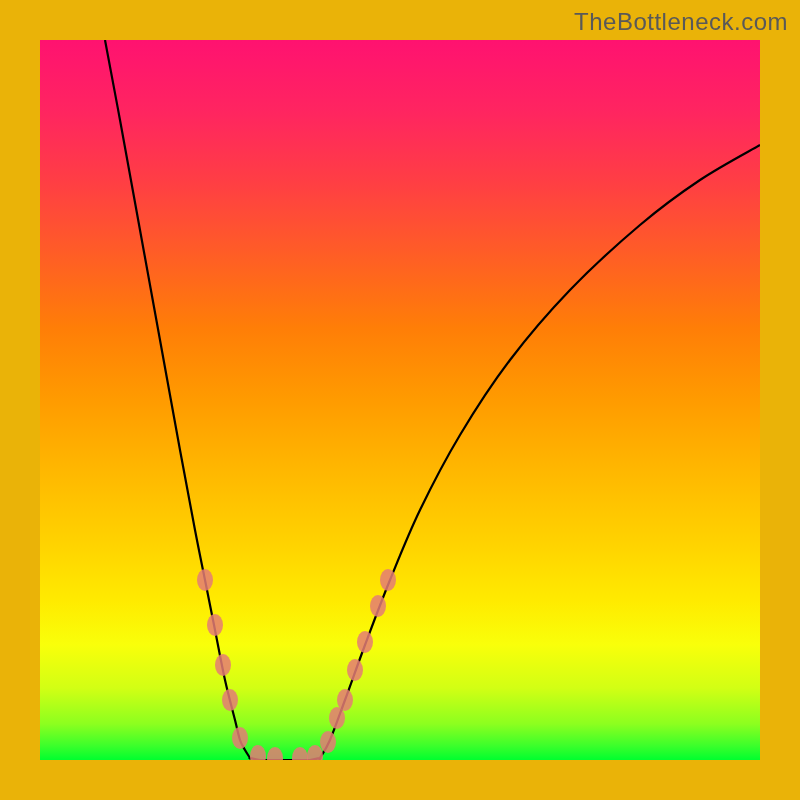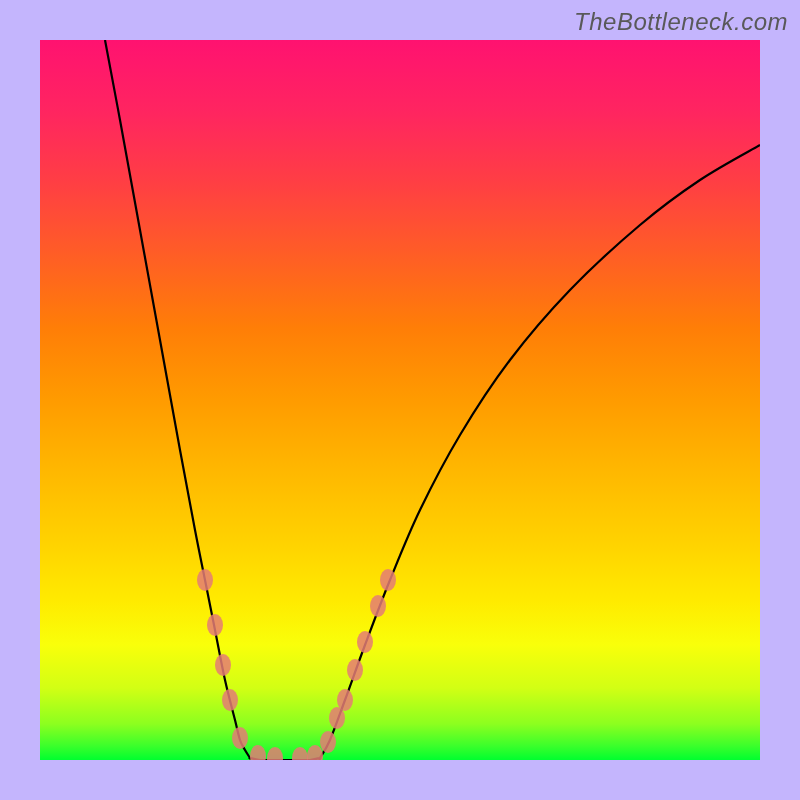--- a/index.html
+++ b/index.html
@@ -7,23 +7,22 @@
     padding: 0;
     width: 800px;
     height: 800px;
     overflow: hidden;
     font-family: Arial, Helvetica, sans-serif;
     background: #000;
   }
   .outer {
     width: 800px;
     height: 800px;
-    background: #c4b5fd;
+    background: #eab308;
     position: relative;
-    font-style: italic;
   }
   .watermark {
     position: absolute;
     top: 8px;
     right: 12px;
     color: #595959;
     font-size: 24px;
     font-weight: 400;
     letter-spacing: 0.5px;
     z-index: 5;

